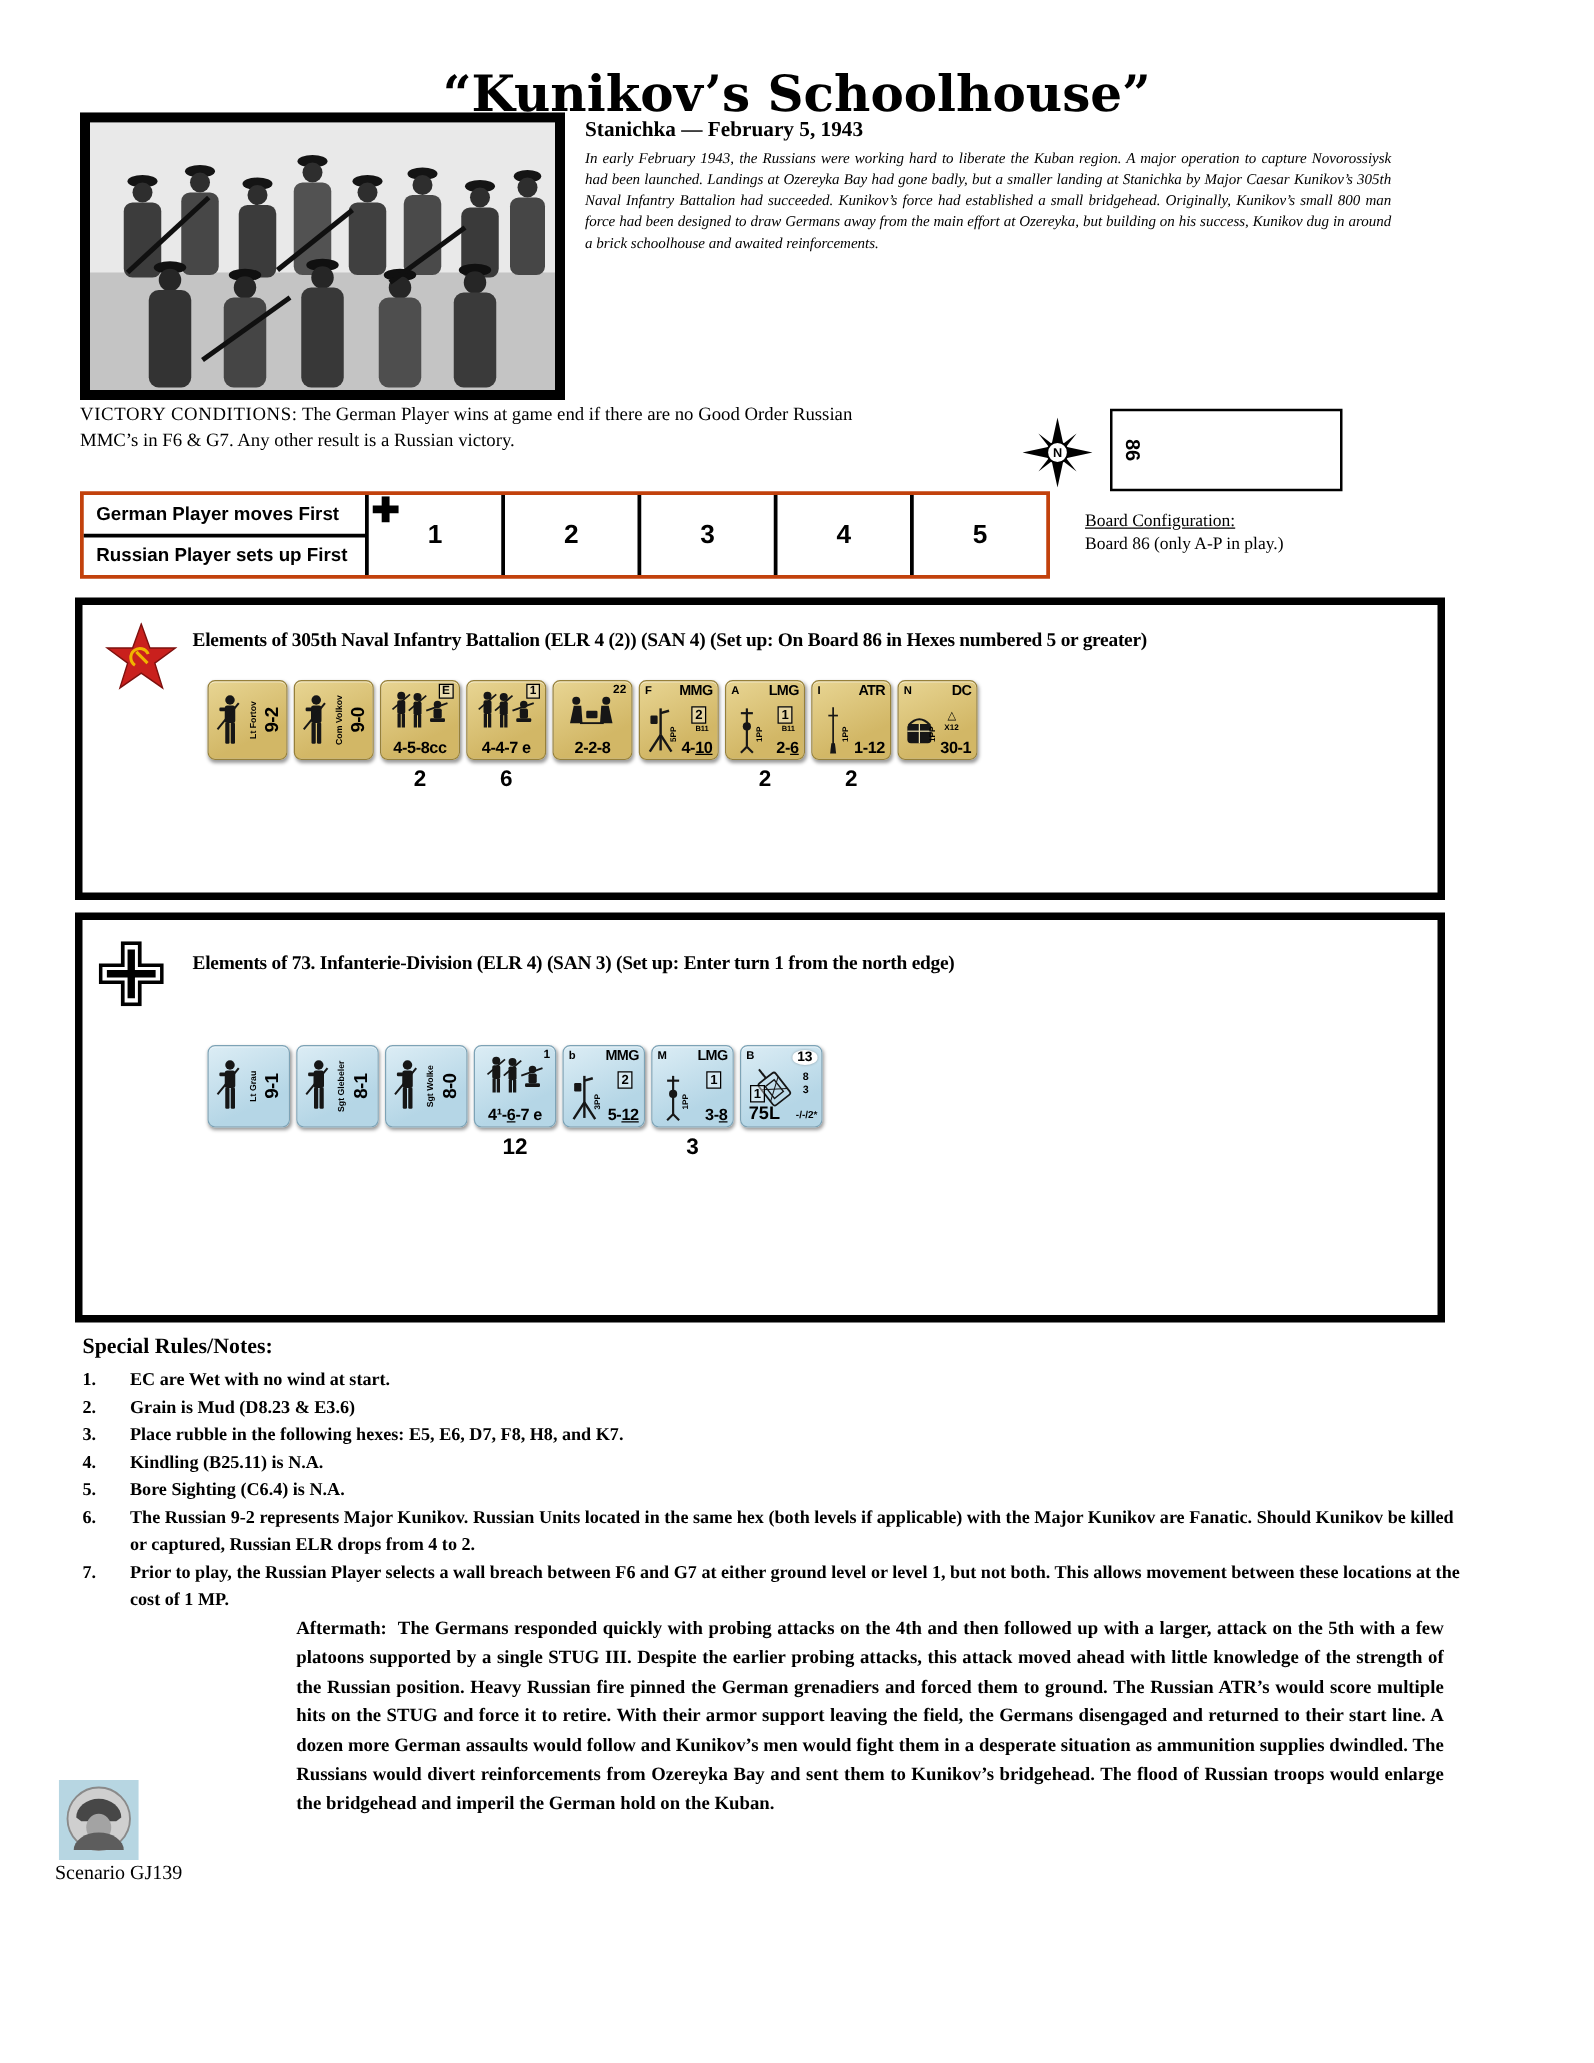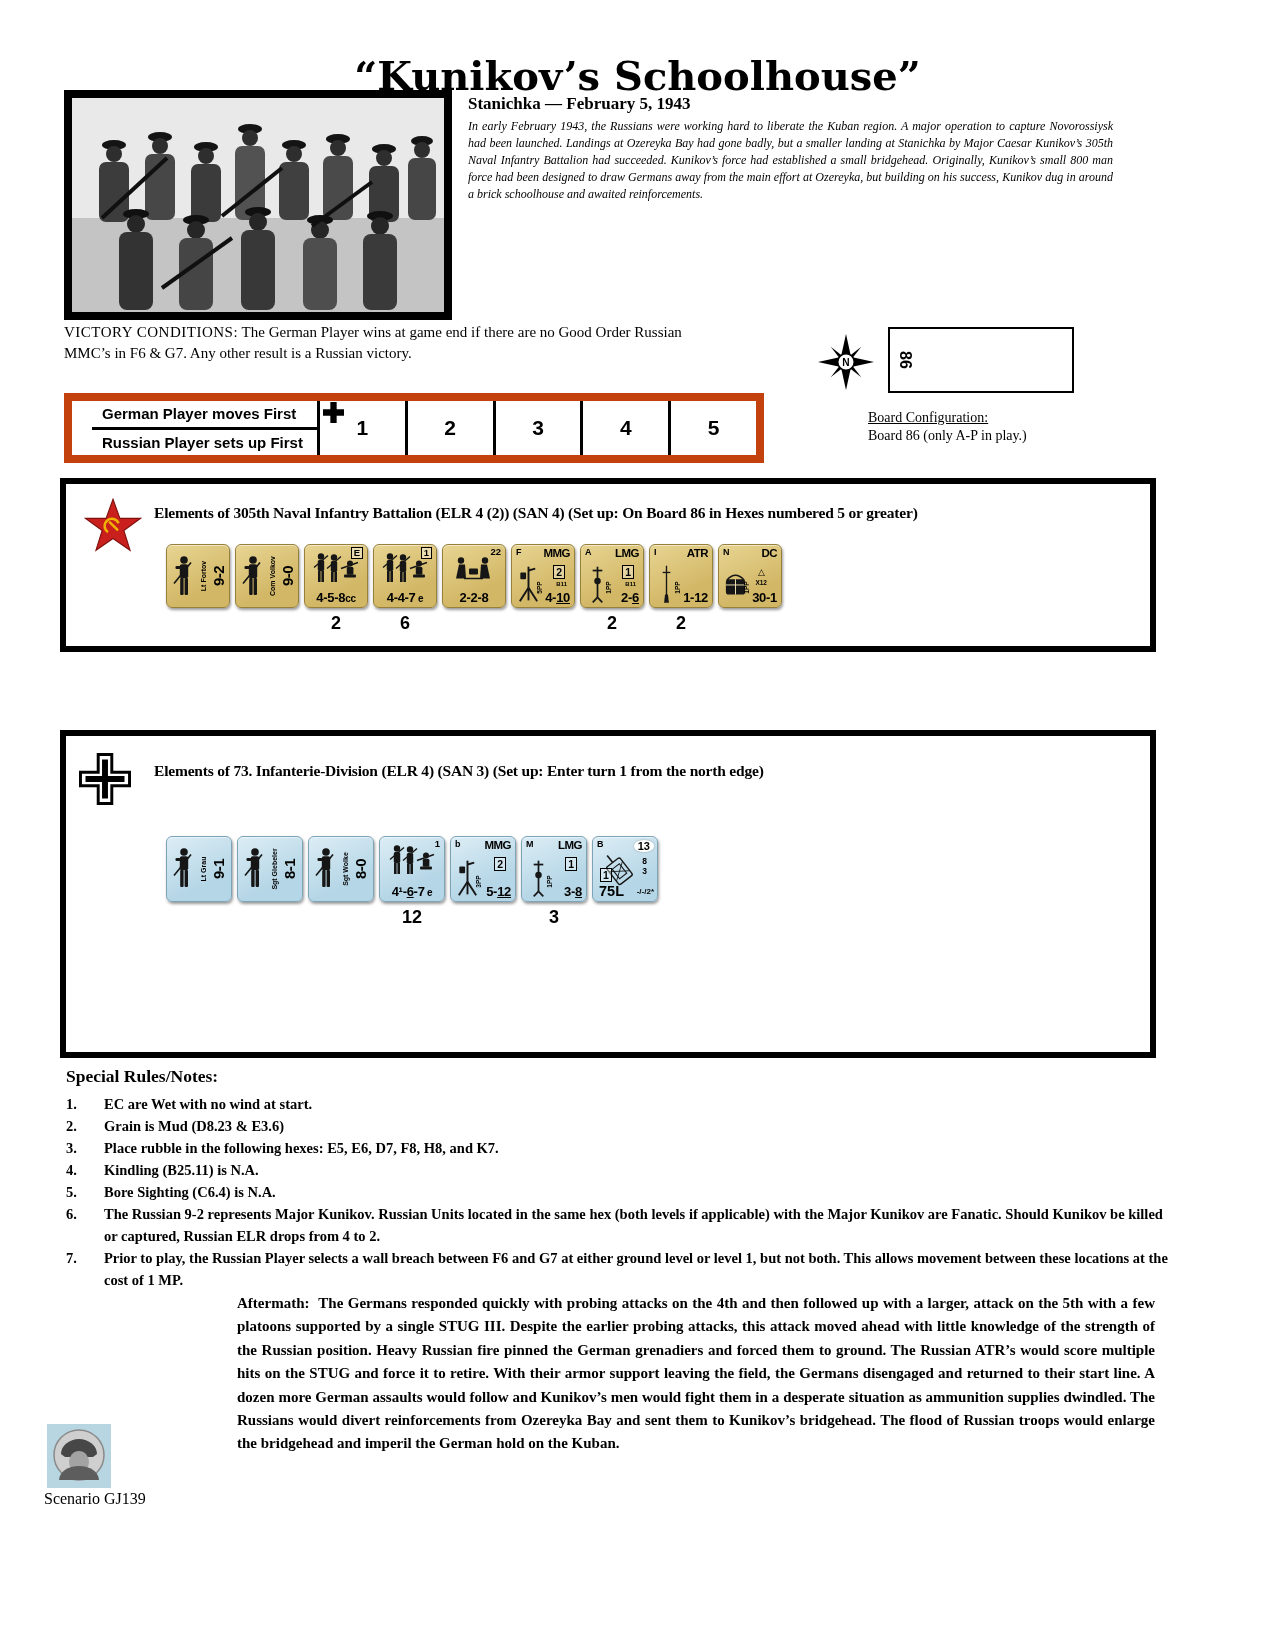--- a/index.html
+++ b/index.html
@@ -18,43 +18,43 @@
   
   .hist{position:absolute;left:468px;top:94px;width:645px;}
   .hist h2{margin:0 0 4px 0;font-size:17px;font-weight:700;}
   .hist p{margin:0;font-size:12px;line-height:1.42;text-align:justify;font-style:italic;}
 
   
   .vict{position:absolute;left:64px;top:322px;width:645px;font-size:15px;line-height:1.4;}
   .vict .vlabel{font-weight:400;letter-spacing:.5px;}
 
   
-  .ttrack{position:absolute;left:64px;top:393px;width:700px;height:70px;border:8px solid #c2410c;
-          display:flex;box-sizing:border-box;background:#fff;padding-left:20px;}
+  .ttrack{position:absolute;left:64px;top:393px;width:776px;height:70px;border:3px solid #c2410c;
+          display:flex;box-sizing:border-box;background:#fff;}
   .tt-left{width:228px;flex:none;border-right:3px solid #000;display:flex;flex-direction:column;box-sizing:border-box;}
   .tt-row{flex:1;display:flex;align-items:center;padding-left:10px;
           font-family:"Liberation Sans",sans-serif;font-weight:700;font-size:15px;box-sizing:border-box;}
   .tt-row.first{border-bottom:3px solid #000;}
   .tt-cells{flex:1;display:flex;}
   .turn-cell{flex:1;border-right:3px solid #000;position:relative;display:flex;align-items:center;justify-content:center;
              font-family:"Liberation Sans",sans-serif;font-weight:700;font-size:21px;box-sizing:border-box;}
   .turn-cell:last-child{border-right:none;}
   .turn-cross{position:absolute;top:1px;left:3px;width:21px;height:21px;}
 
   
   .compass{position:absolute;left:818px;top:334px;width:56px;height:56px;}
   .boardtile{position:absolute;left:888px;top:327px;width:182px;height:62px;border:2px solid #000;background:#fff;}
   .board-num{position:absolute;left:6px;top:50%;transform:translateY(-50%) rotate(90deg);
              font-family:"Liberation Sans",sans-serif;font-weight:700;font-size:16px;}
   .bconf{position:absolute;left:868px;top:409px;width:280px;font-size:14px;font-weight:400;line-height:1.25;}
   .bconf .u{text-decoration:underline;}
 
   
   .ob-box{position:absolute;left:60px;width:1096px;border:6px solid #000;background:#fff;box-sizing:border-box;}
-  .ob-ru{top:478px;height:174px;}
+  .ob-ru{top:478px;height:242px;}
   .ob-de{top:730px;height:328px;}
   .ob-header{position:absolute;left:88px;font-weight:700;font-size:15.5px;width:990px;letter-spacing:-0.2px;}
   .ob-ru .ob-header{top:20px;}
   .ob-de .ob-header{top:26px;}
   .ob-ico{position:absolute;}
   .ob-ru .ob-ico{left:18px;top:14px;width:58px;height:56px;}
   .ob-de .ob-ico{left:13px;top:17px;width:52px;height:52px;}
   .ob-counters{position:absolute;left:100px;white-space:nowrap;}
   .ob-ru .ob-counters{top:60px;}
   .ob-de .ob-counters{top:100px;}
@@ -77,21 +77,21 @@
           font-size:7px;font-weight:700;white-space:nowrap;}
   .l-val{position:absolute;left:51px;top:50%;transform:translate(-50%,-50%) rotate(-90deg);
          font-size:15px;font-weight:700;white-space:nowrap;letter-spacing:-0.5px;}
   .tl{position:absolute;top:2px;left:4px;font-size:9px;font-weight:700;}
   .swlabel{position:absolute;top:2px;right:4px;font-size:11.5px;font-weight:700;letter-spacing:-0.5px;}
   .trmark{position:absolute;top:2px;right:4px;font-size:9.5px;font-weight:700;line-height:1.1;}
   .trmark.boxed{border:1px solid #000;padding:0 2px;background:rgba(255,255,255,.4);}
   .val{position:absolute;bottom:2px;font-weight:700;font-size:13px;white-space:nowrap;letter-spacing:-0.3px;}
   .k-squad .val{left:50%;transform:translateX(-50%);}
   .k-sw .val{right:4px;}
-  .suffix{font-size:10px;font-weight:700;}
+  .suffix{font-size:13px;font-weight:700;}
   .ul{text-decoration:underline;}
   .pp{position:absolute;left:21px;bottom:16px;font-size:6.5px;font-weight:700;transform:rotate(-90deg);}
   .swbox{position:absolute;right:9px;top:20px;font-size:10.5px;font-weight:700;border:1px solid #000;
          padding:0 2px;background:rgba(255,255,255,.35);line-height:1.15;}
   .note{position:absolute;right:7px;top:36px;font-size:6px;font-weight:700;}
   .c-dc .note{right:14px;top:34px;font-size:6.5px;}
   .tri{position:absolute;right:16px;top:22px;font-size:9px;}
   .bubble{position:absolute;top:3px;right:3px;background:#fff;border-radius:50% / 45%;padding:0 4px;
           font-size:11px;font-weight:700;box-shadow:0 0 2px rgba(0,0,0,.3);}
   .sv{position:absolute;right:10px;top:20px;font-size:8.5px;font-weight:700;text-align:center;line-height:1.15;}

